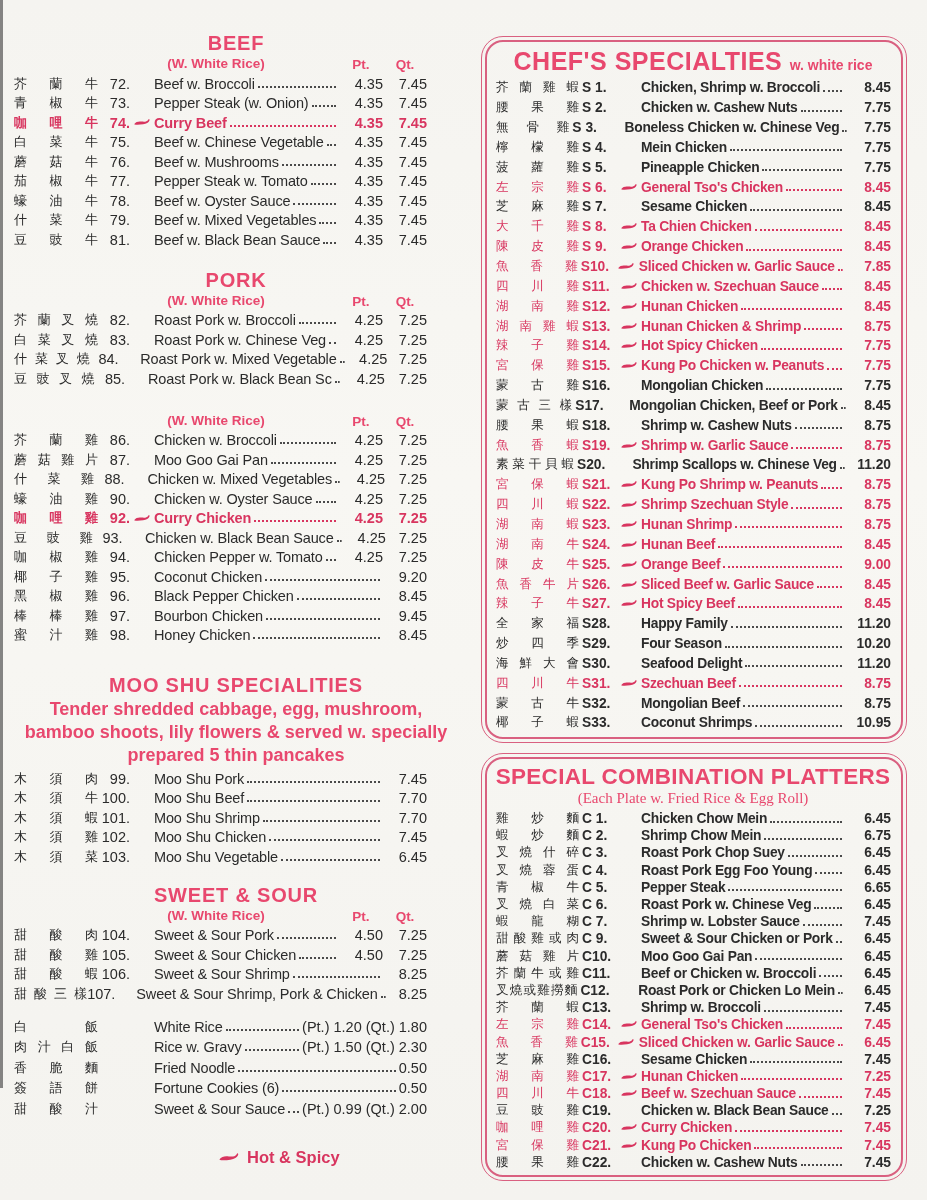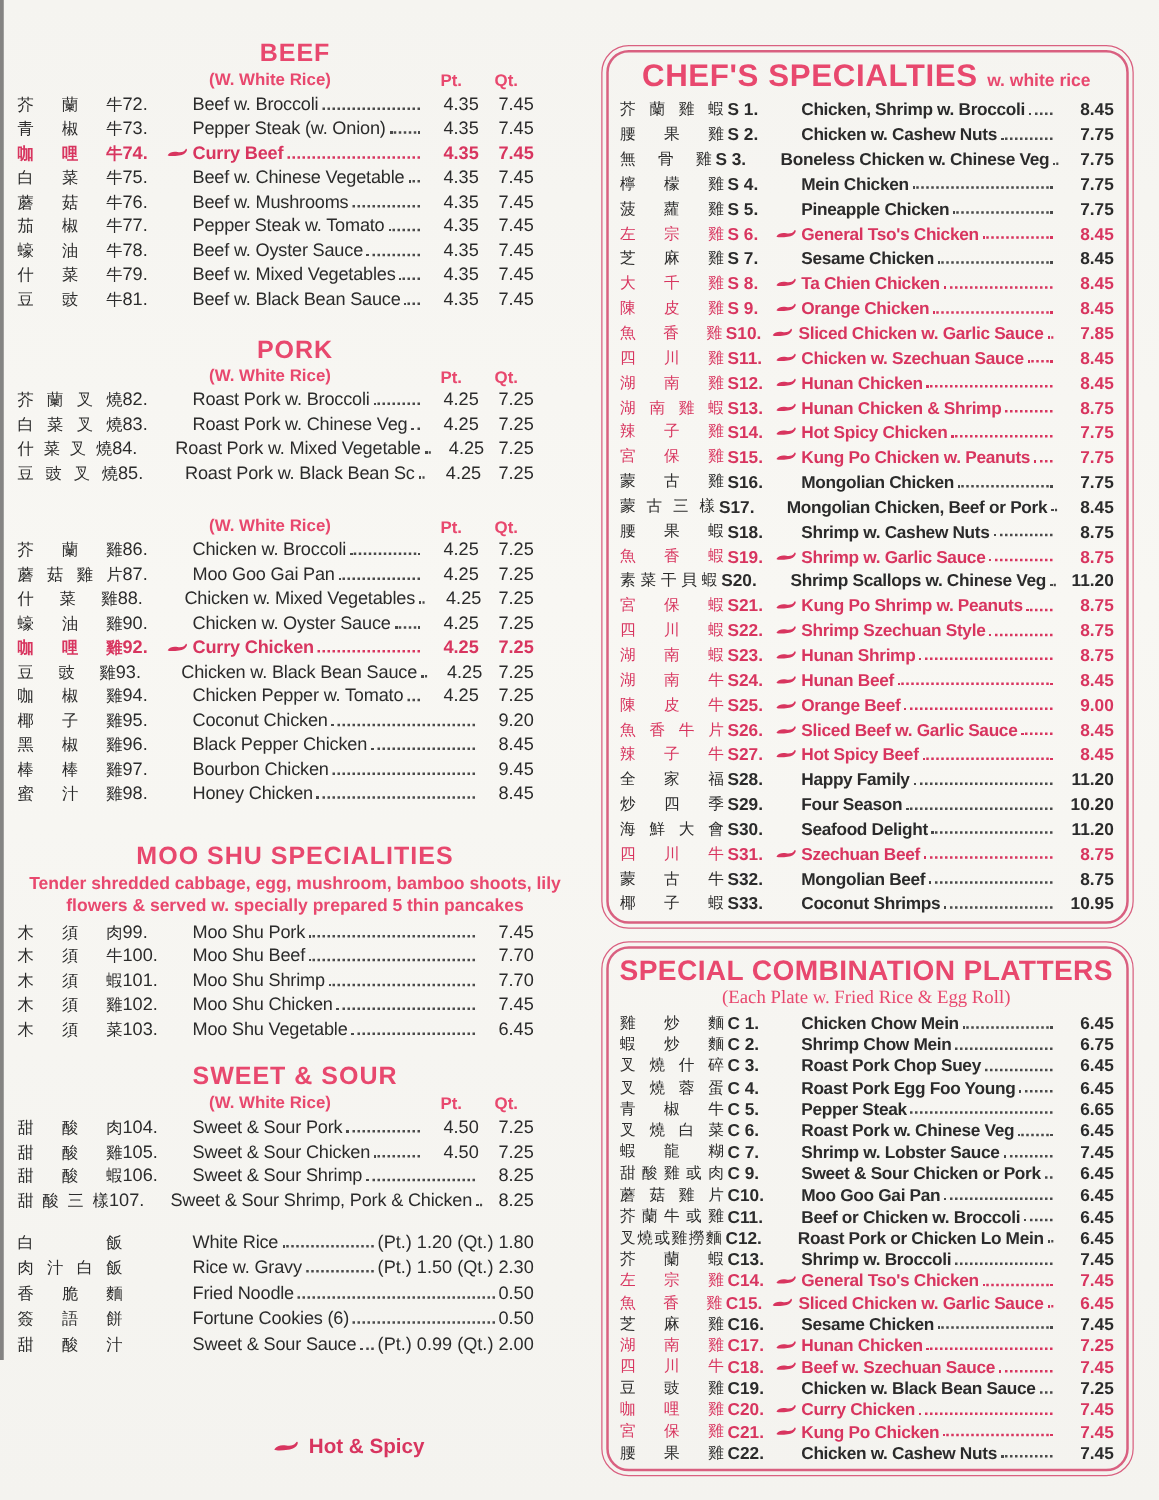--- a/index.html
+++ b/index.html
@@ -17,24 +17,24 @@
   .scan-edge{position:absolute;left:0;top:0;width:3px;height:1088px;background:#474747;opacity:.65}
 
   
   .left-col{position:absolute;left:12px;top:32px;width:448px}
   .menu-section{margin:0}
   .sec-title{margin:0;text-align:center;color:var(--accent);font-size:20px;font-weight:bold;letter-spacing:.8px}
   .sec-subrow{position:relative;height:18px;margin-top:1px}
   .sec-sub{position:absolute;left:0;right:40px;text-align:center;color:var(--accent);font-size:13.5px;font-weight:600}
   .hdr-ptqt{position:absolute;right:33px;top:1px;display:flex;color:var(--accent);font-size:13.5px;font-weight:600}
   .hdr-ptqt span{width:44px;text-align:center}
-  .sec-desc{margin:1px 8px 2px;text-align:center;color:var(--accent);font-size:14px;font-weight:600;line-height:1.28}
+  .sec-desc{margin:1px 8px 2px;text-align:center;color:var(--accent);font-size:18px;font-weight:600;line-height:1.28}
   .left-col .row{display:flex;align-items:center;height:19.5px;padding-right:33px;font-size:14.5px}
   .left-col .cn{width:86px;display:flex;justify-content:space-between;font-size:13px;padding-left:2px}
-  .left-col .num{width:32px;white-space:nowrap}
+  .left-col .num{width:32px;text-align:right;white-space:nowrap}
   .left-col .ico{width:24px;display:flex;justify-content:center}
   .nm{white-space:nowrap;letter-spacing:-0.15px}
   .lead{flex:1;min-width:5px;border-bottom:2px dotted #4a4a4a;height:0;position:relative;top:3px;margin:0 3px}
   .row.hot .lead{border-bottom-color:var(--hot)}
   .price{width:44px;text-align:right;white-space:nowrap}
   .tail{text-align:right;white-space:nowrap}
   .row.hot{color:var(--hot);font-weight:bold}
   .pepper{width:18px;height:9px;display:block;color:var(--hot)}
   
   .sp-beef{margin-top:0}

